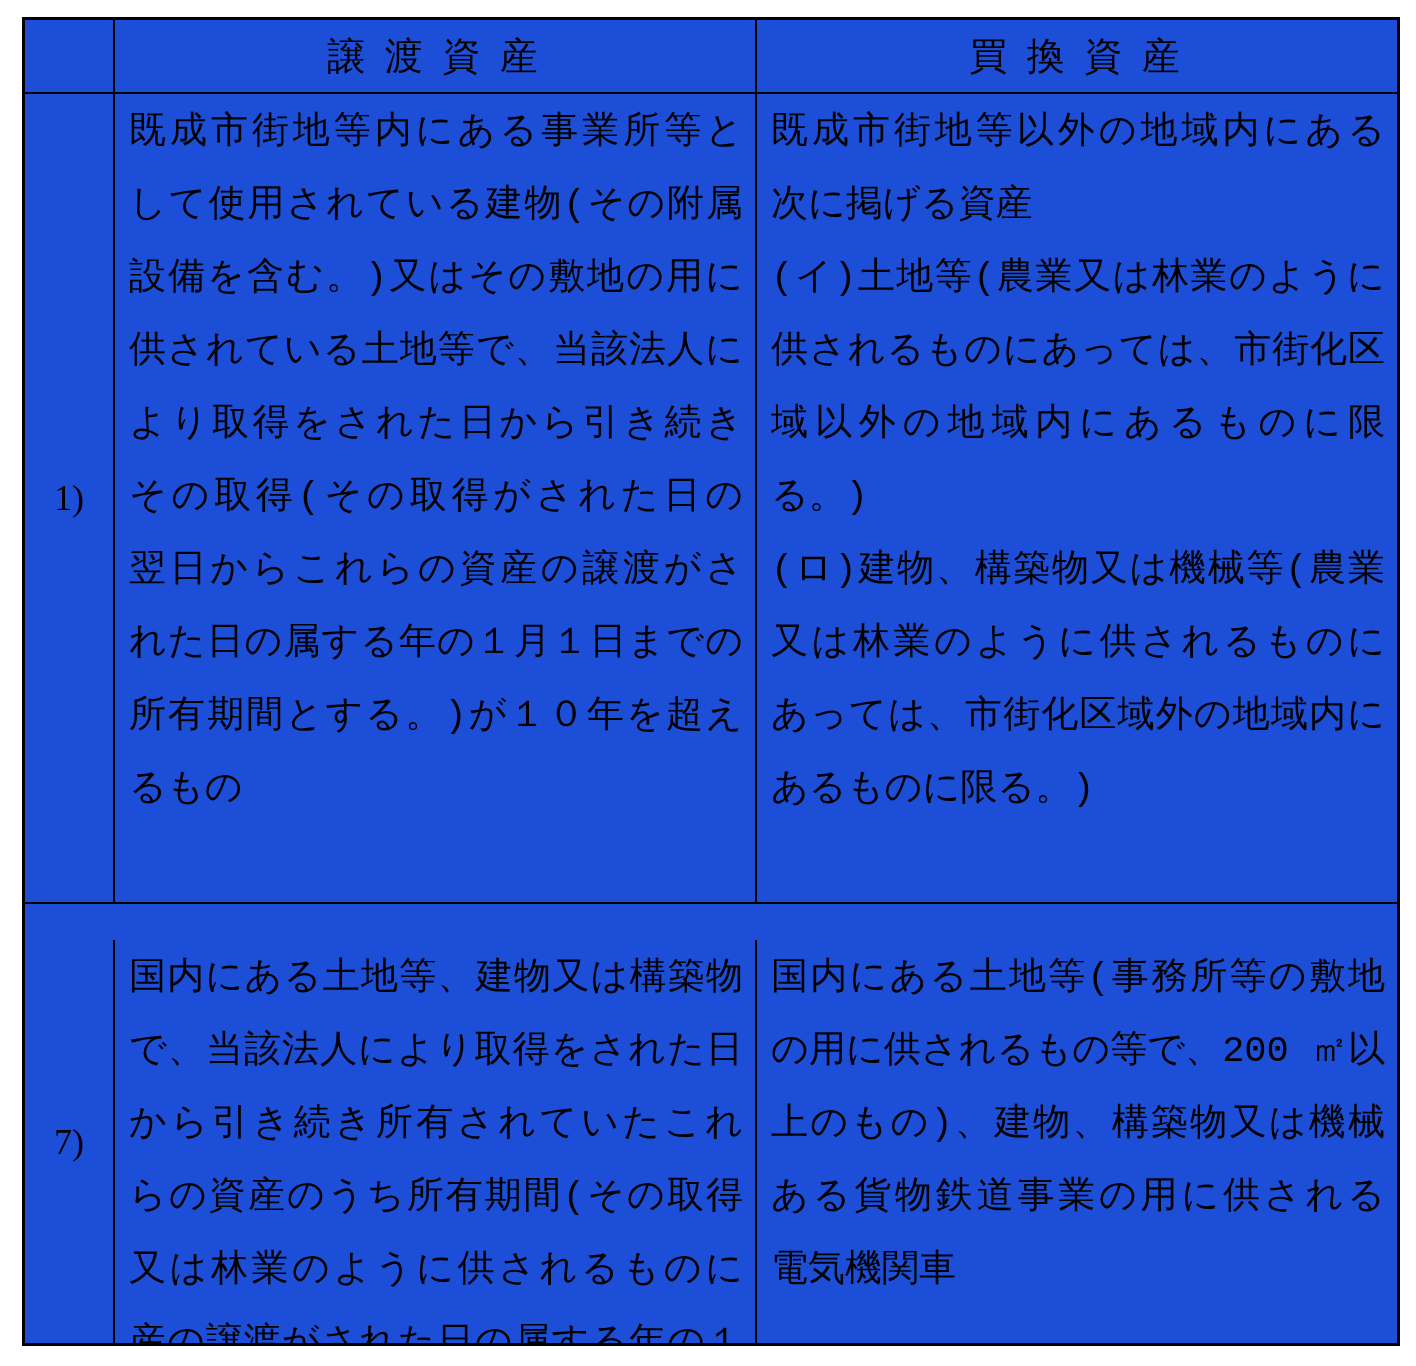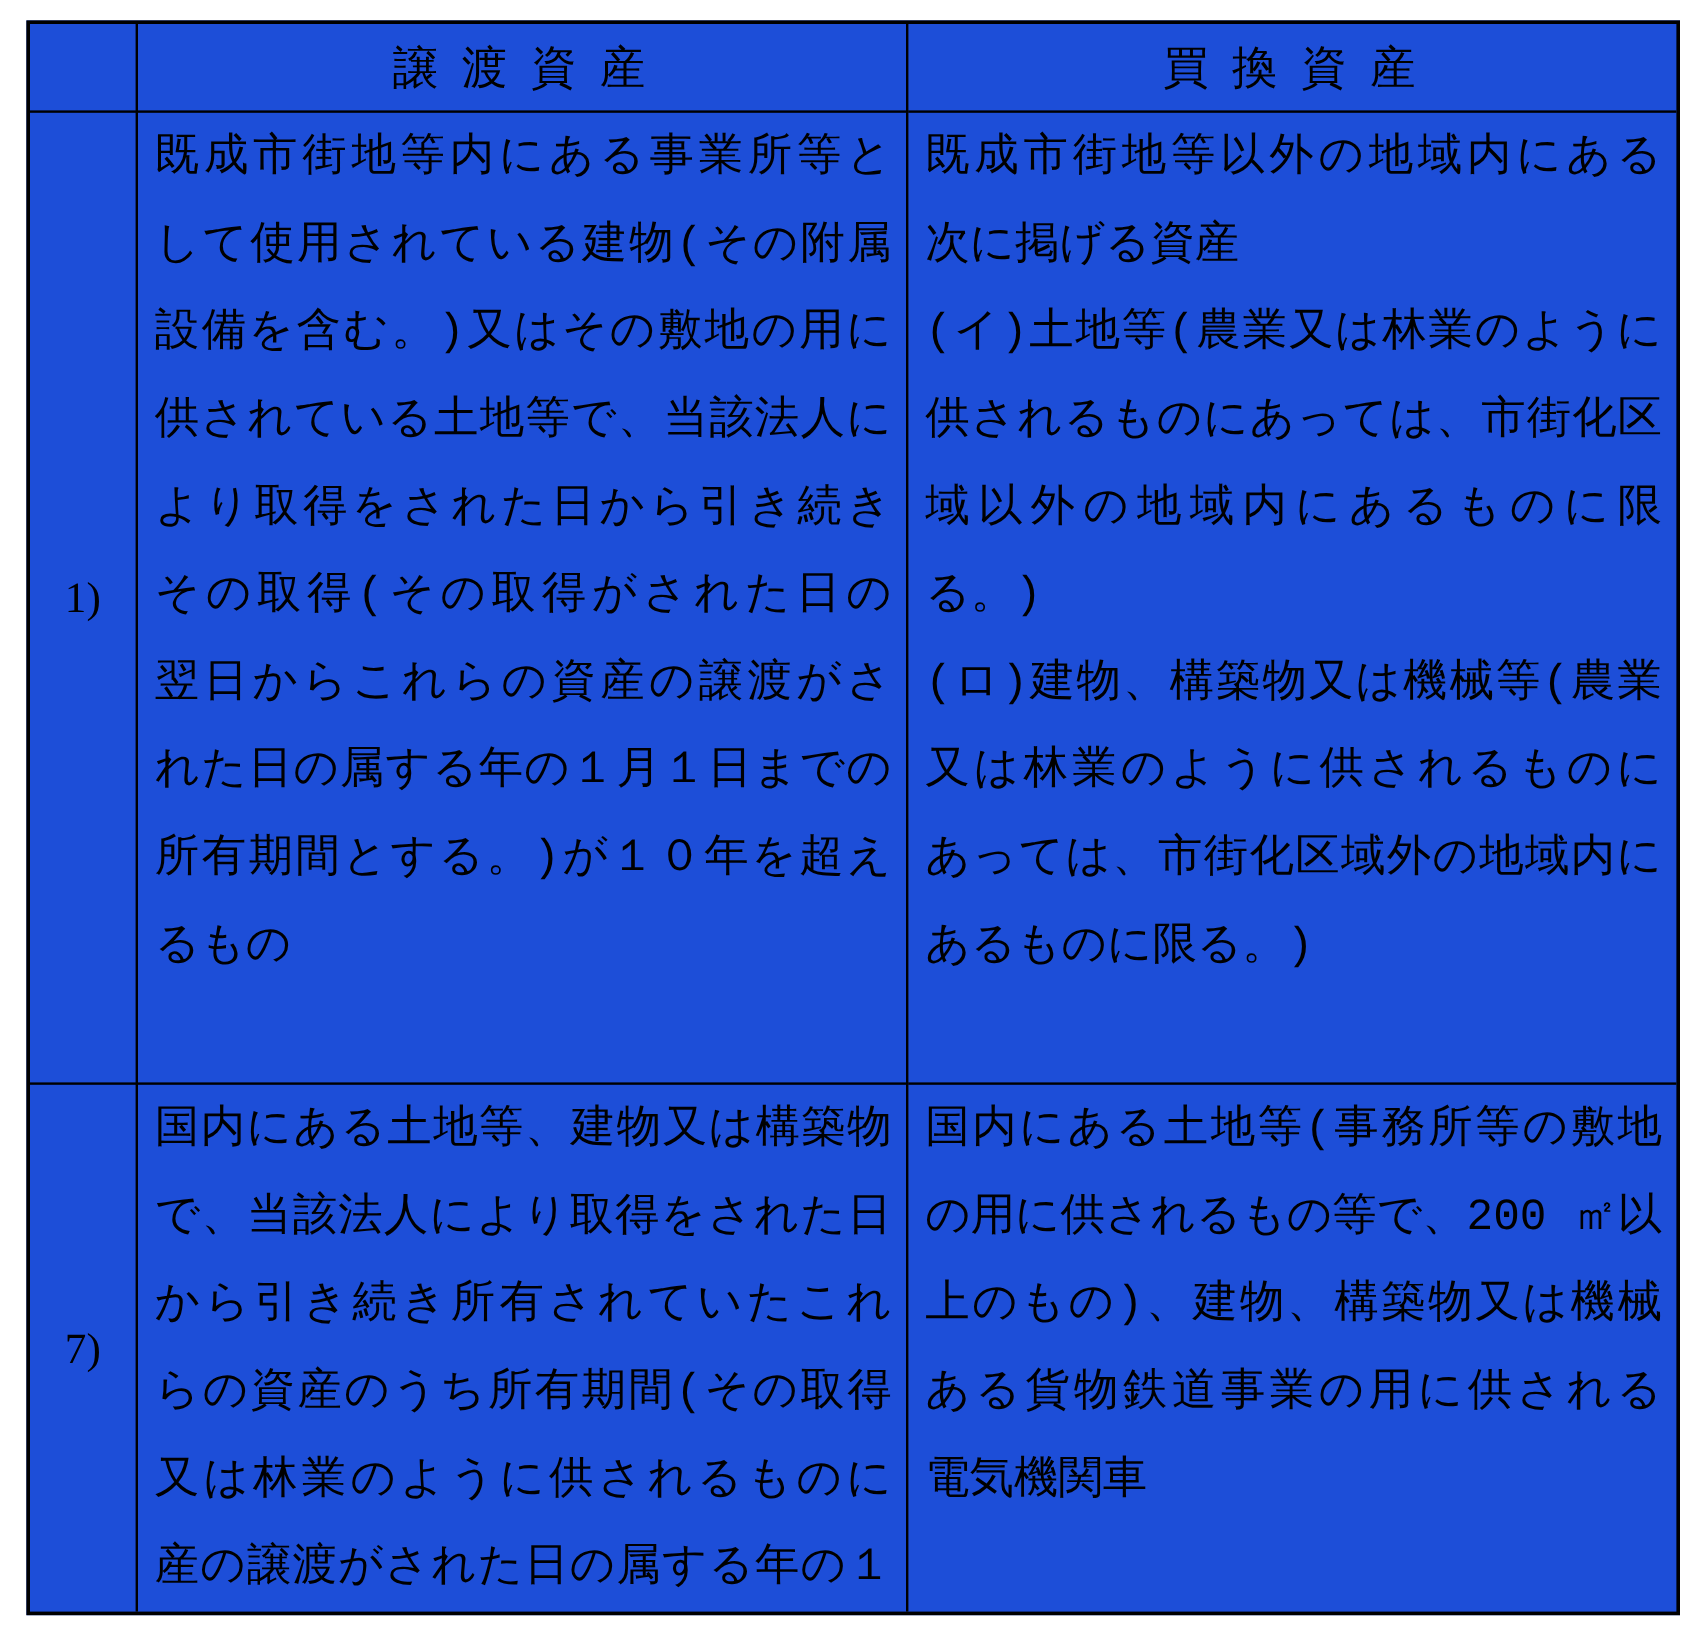--- a/index.html
+++ b/index.html
@@ -28,21 +28,21 @@
     grid-template-rows: 74px 810px 1fr;
     background: #1d4ed8;
   }
   .cell {
     box-sizing: border-box;
     border-right: 2px solid #000000;
     border-bottom: 2px solid #000000;
     overflow: hidden;
   }
   .cell.lastcol { border-right: none; }
-  .cell.lastrow { border-bottom: none; }
+  .cell.lastrow { border-bottom: none; margin-top: 36px; }
   .hd {
     display: flex;
     align-items: center;
     justify-content: center;
     font-size: 38px;
     letter-spacing: 5px;
     white-space: pre;
   }
   .lbl {
     display: flex;

